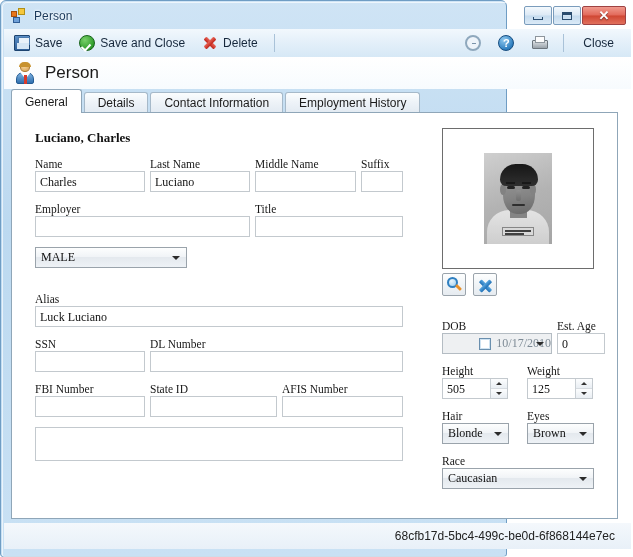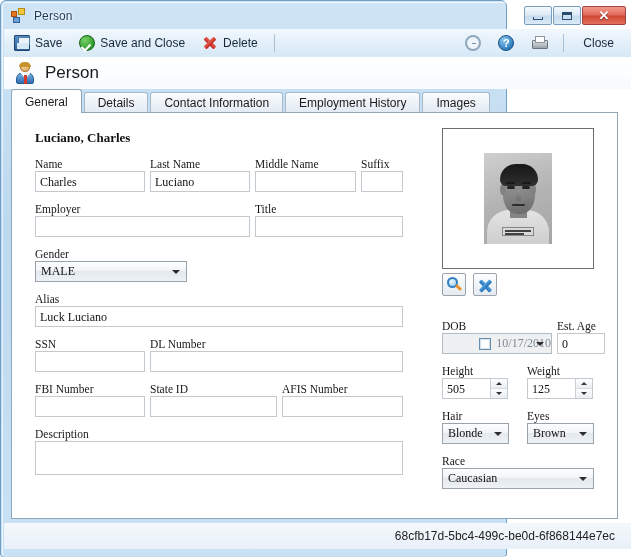--- a/index.html
+++ b/index.html
@@ -383,23 +383,20 @@
       </div>
     <div class="tab">
         <span>Details</span>
       </div>
     <div class="tab">
         <span>Contact Information</span>
       </div>
     <div class="tab">
         <span>Employment History</span>
       </div>
-    <div class="tab">
-        <span>Images</span>
-      </div>
   </div>
 
   <div id="panel">
 
     <div class="person-name">Luciano, Charles</div>
 
     <div class="fld" style="left:23px; top:44px; width:110px;">
       <div class="lbl">Name</div>
       <div class="txt">Charles</div>
     </div>
@@ -419,21 +416,20 @@
     <div class="fld" style="left:23px; top:89px; width:215px;">
       <div class="lbl">Employer</div>
       <div class="txt"></div>
     </div>
     <div class="fld" style="left:243px; top:89px; width:148px;">
       <div class="lbl">Title</div>
       <div class="txt"></div>
     </div>
 
     <div class="fld" style="left:23px; top:134px; width:152px;">
-      <div class="lbl">Gender</div>
       <div class="combo">
         <span>MALE</span>
         <span class="arrow"></span>
       </div>
     </div>
 
     <div class="fld" style="left:23px; top:179px; width:368px;">
       <div class="lbl">Alias</div>
       <div class="txt">Luck Luciano</div>
     </div>
@@ -454,21 +450,20 @@
     <div class="fld" style="left:138px; top:269px; width:127px;">
       <div class="lbl">State ID</div>
       <div class="txt"></div>
     </div>
     <div class="fld" style="left:270px; top:269px; width:121px;">
       <div class="lbl">AFIS Number</div>
       <div class="txt"></div>
     </div>
 
     <div class="fld" style="left:23px; top:314px; width:368px;">
-      <div class="lbl">Description</div>
       <div class="txt multiline"></div>
     </div>
 
     <div id="vdiv"></div>
 
     <div id="photo-box">
       <div id="mugshot">
         <span class="bg"></span>
         <span class="shirt"></span>
         <span class="neck"></span>

